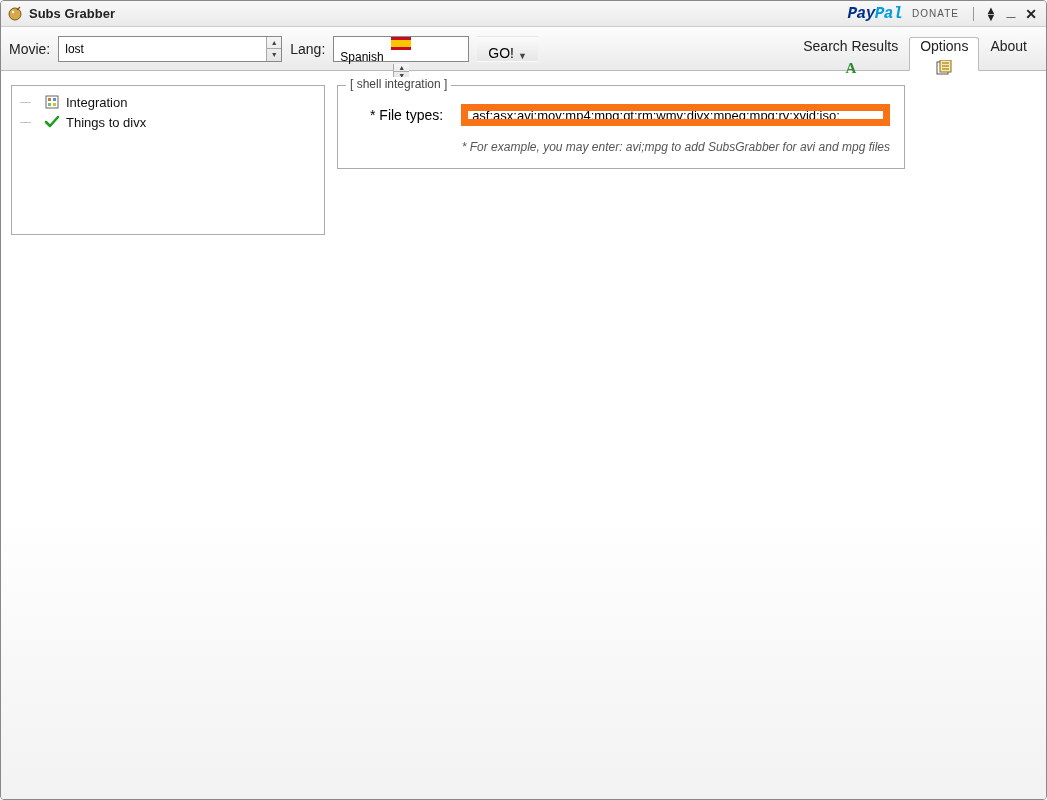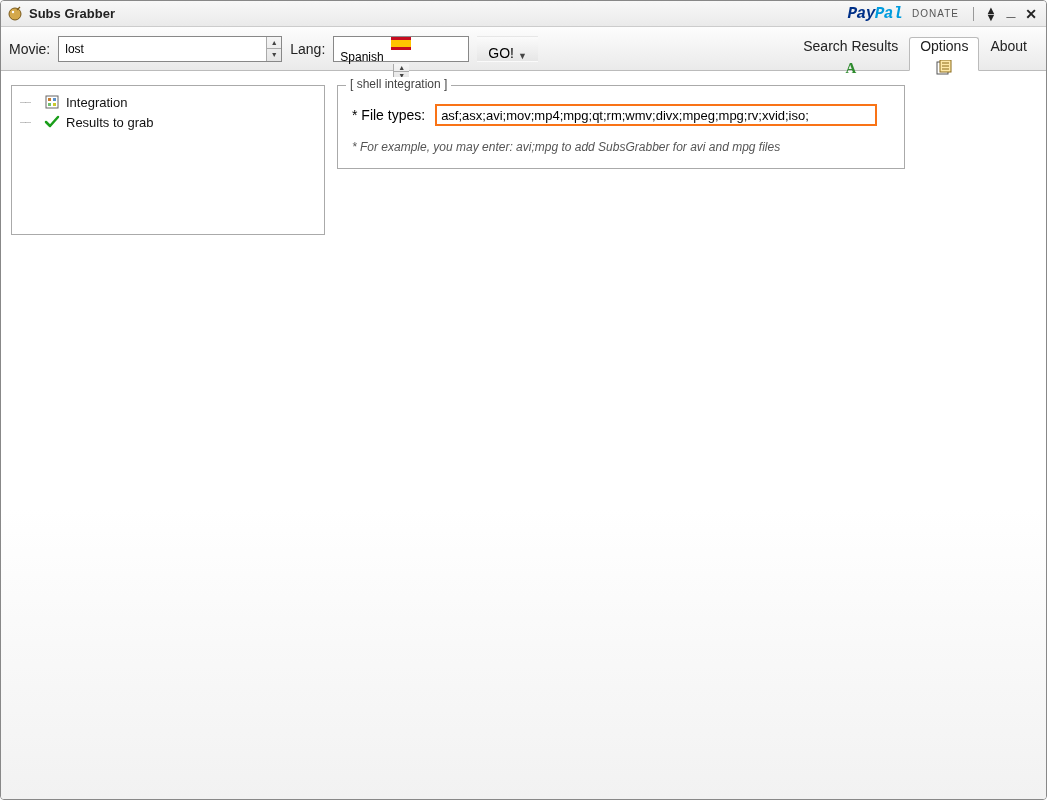--- a/index.html
+++ b/index.html
@@ -43,24 +43,24 @@
 .tree-item { display:flex; align-items:center; height:20px; padding-left:4px; font-size:13px; color:#111; cursor:pointer; }
 .tree-item .dots { color:#999; font-size:10px; letter-spacing:-1px; margin-right:4px; width:20px; display:inline-block; }
 .tree-item .ticon2 { width:16px; height:16px; margin-right:6px; display:inline-flex; align-items:center; justify-content:center; }
 
 .options-panel { flex:0 0 auto; width:568px; }
 .fieldset { border:1px solid #aaa; padding:18px 14px 14px 14px; position:relative; background:#fff; }
 .fieldset .legend { position:absolute; top:-9px; left:8px; background:#fff; padding:0 4px; font-size:12px; color:#444;text-align:right; }
 .row { display:flex; align-items:center; margin-bottom:14px; }
 .row.checkbox-row input[type=checkbox] { width:14px; height:14px; margin-right:8px; }
 .row.checkbox-row { font-size:14px; }
-.row.filetypes-row { gap:10px; margin-left:0; }
+.row.filetypes-row { gap:18px; margin-left:18px; }
 .row.filetypes-row .ft-label { font-size:14px; }
-.row.filetypes-row input[type=text] { flex:1; height:22px; border:2px solid #f97316; padding:0 4px; font-size:13px; max-width:442px; }
-.hint { font-size:12px; color:#555; font-style:italic; margin-top:8px; margin-left:0px; }
+.row.filetypes-row input[type=text] { flex:1; height:22px; border:7px solid #f97316; padding:0 4px; font-size:13px; max-width:442px; }
+.hint { font-size:12px; color:#555; font-style:italic; margin-top:8px; margin-left:0px;text-align:right; }
 
 svg { display:block; }
 </style>
 </head>
 <body>
 
 <div class="titlebar">
   <span class="app-icon">
     <svg width="16" height="16" viewBox="0 0 16 16">
         <circle cx="8" cy="8" r="6" fill="#d4a84b" stroke="#7a5a1c" stroke-width="1"></circle>
@@ -150,21 +150,21 @@
       </span>
       <span>Integration</span>
     </div>
     <div class="tree-item">
       <span class="dots">┄┄</span>
       <span class="ticon2">
         <svg width="16" height="16" viewBox="0 0 16 16">
             <path d="M2 8 L6 12 L14 3" stroke="#1a9e1a" stroke-width="2.5" fill="none" stroke-linecap="round" stroke-linejoin="round"></path>
           </svg>
       </span>
-      <span>Results to grab</span>
+      <span>Things to divx</span>
     </div>
   </div>
 
   <div class="options-panel">
     <div class="fieldset">
       <span class="legend">[ shell integration ]</span>
       <div class="row filetypes-row">
         <span class="ft-label">* File types:</span>
         <input type="text" value="asf;asx;avi;mov;mp4;mpg;qt;rm;wmv;divx;mpeg;mpg;rv;xvid;iso;" style="">
       </div>

